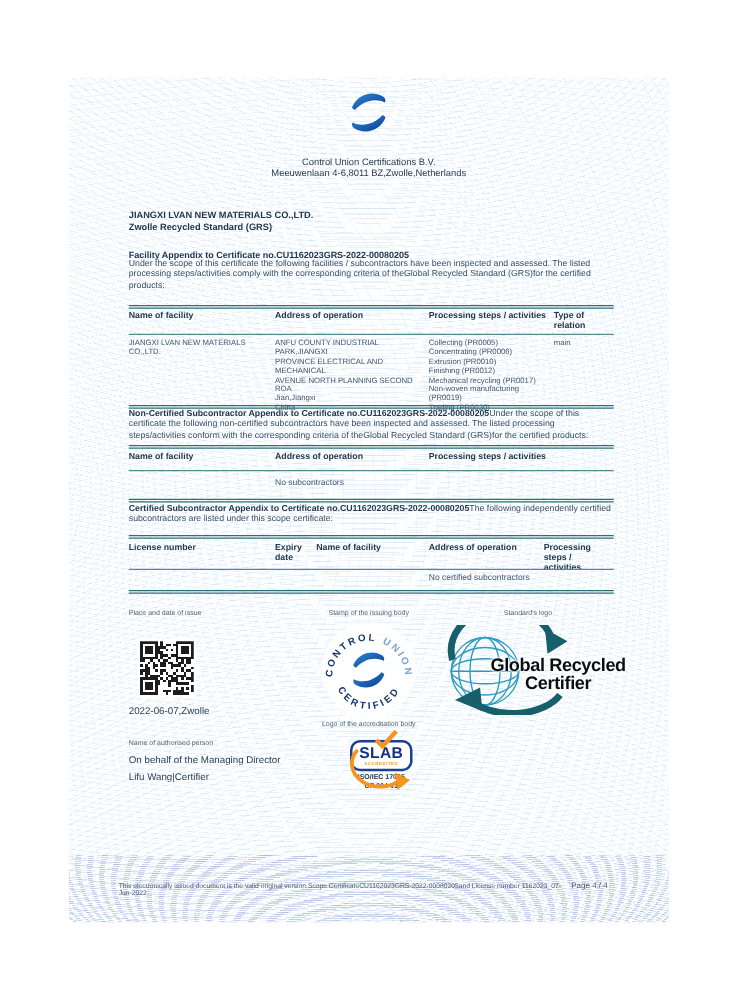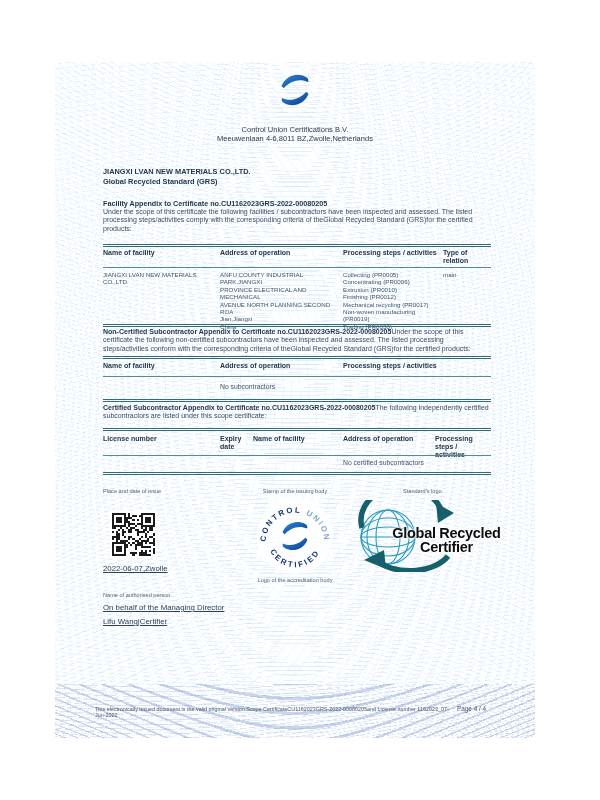--- a/index.html
+++ b/index.html
@@ -19,21 +19,21 @@
   .cu-contact{left:0;top:64px;width:100%;font-size:7.5px;line-height:8.7px;color:#2b3c4c;}
   .company{left:48px;top:105px;font-size:7.4px;font-weight:bold;line-height:10px;color:#22384c;}
   .sec-title{font-size:7.2px;font-weight:bold;color:#22384c;}
   .para{font-size:7px;line-height:8.3px;color:#3a4d61;width:388px;}
   .para b{color:#22384c;}
   .rule2{position:absolute;left:0;width:388px;height:2.6px;border-top:1px solid #2f6e78;border-bottom:1px solid #2f6e78;box-sizing:border-box;}
   .rule1{position:absolute;left:0;width:388px;border-top:1px solid #568a92;}
   .th{position:absolute;font-size:7px;font-weight:bold;color:#22384c;line-height:7.8px;}
   .td{position:absolute;font-size:6.2px;color:#41566b;line-height:7.4px;}
   .lbl{font-size:5.6px;color:#53646f;}
-  .sig{font-size:7.8px;color:#2e4254;line-height:9px;text-decoration:underline;}
+  .sig{font-size:7.8px;color:#2e4254;line-height:9px;}
   .footer-txt{font-size:5.4px;color:#4a5a6e;z-index:3;}
   .grs-text{position:absolute;left:28px;top:27px;width:137px;text-align:center;
     font-size:14.5px;font-weight:bold;color:#0d0d0d;line-height:13.5px;letter-spacing:-.3px;
     text-shadow:0 0 2px #fff,0 0 3px #fff,0 0 4px #fff;}
   .slab-wrap{left:220px;top:530px;width:60px;text-align:center;z-index:2;}
   .slab-box{position:relative;display:inline-block;border:2px solid #1b3f8f;border-radius:8px;
     padding:3px 5px 2px;background:rgba(255,255,255,.9);}
   .slab-name{font-size:12.5px;font-weight:bold;color:#15317e;letter-spacing:.3px;line-height:11px;}
   .slab-sub{font-size:3.4px;font-weight:bold;color:#f7941d;letter-spacing:.5px;margin-top:1px;}
   .slab-iso{font-size:5.6px;font-weight:bold;color:#2a3a45;line-height:6.6px;margin-top:2px;}
@@ -55,21 +55,21 @@
     <path d="M33,25 C29,34 18,38 9,33 C7,32 6,30 7,28 C15,32 25,29 31,22 C33,23 34,24 33,25 Z" fill="url(#lg1)"></path>
   </svg>
 
   <div class="abs cu-contact ctr">
     <div>Control Union Certifications B.V.</div>
     <div>Meeuwenlaan 4-6,8011 BZ,Zwolle,Netherlands</div>
   </div>
 
   <div class="abs company">
     <div>JIANGXI LVAN NEW MATERIALS CO.,LTD.</div>
-    <div>Global Recycled Standard (GRS)</div>
+    <div>Zwolle Recycled Standard (GRS)</div>
   </div>
 
   <div class="abs sec-title" style="left:48px;top:137px;">Facility Appendix to Certificate no.CU1162023GRS-2022-00080205</div>
   <div class="abs para" style="left:48px;top:146px;">Under the scope of this certificate the following facilities / subcontractors have been inspected and assessed. The listed processing steps/activities comply with the corresponding criteria of theGlobal Recycled Standard (GRS)for the certified products:</div>
 
   <div class="abs" style="left:48px;top:182px;width:388px;height:82px;">
     <div class="rule2" style="top:0;"></div>
     <div class="th" style="left:0;top:5px;width:110px;">Name of facility</div>
     <div class="th" style="left:117px;top:5px;width:116px;">Address of operation</div>
     <div class="th" style="left:240px;top:5px;width:96px;">Processing steps / activities</div>
@@ -413,18 +413,33 @@
   </div>
 
   <div class="abs sig" style="left:48px;top:502px;">2022-06-07,Zwolle</div>
 
   <div class="abs lbl ctr" style="left:165px;top:515px;width:150px;">Logo of the accreditation body</div>
 
   <div class="abs lbl" style="left:48px;top:530px;">Name of authorised person</div>
   <div class="abs sig" style="left:48px;top:541px;">On behalf of the Managing Director</div>
   <div class="abs sig" style="left:48px;top:555px;">Lifu Wang|Certifier</div>
 
+  <div class="abs slab-wrap">
+    <div class="slab-box">
+      <svg style="position:absolute;left:-6px;top:-10px;" width="64" height="54" viewBox="0 0 64 54">
+        <path d="M 25,8 L 30,13 L 41,1" stroke="#f7941d" stroke-width="3.5" fill="none"></path>
+        <path d="M 10,16 A 22,18 0 0 0 46,38" stroke="#f7941d" stroke-width="3" fill="none"></path>
+        <polygon points="40,34 52,40 42,48" fill="#f7941d"></polygon>
+      </svg>
+      <div class="slab-name">SLAB</div>
+      <div class="slab-sub">ACCREDITED</div>
+    </div>
+    <div class="slab-iso">
+      <div>ISO/IEC 17065</div>
+      <div>CP 004-01</div>
+    </div>
+  </div>
 
   <div class="abs footer-txt" style="left:40px;top:644px;width:356px;">This electronically issued document is the valid original version.Scope CertificateCU1162023GRS-2022-00080205and License number 1162023_07-Jun-2022</div>
   <div class="abs footer-txt" style="left:402px;top:643px;font-size:6.4px;">Page 4 / 4</div>
 
   <div class="band-bottom"></div>
 </div>
 
 </body></html>

